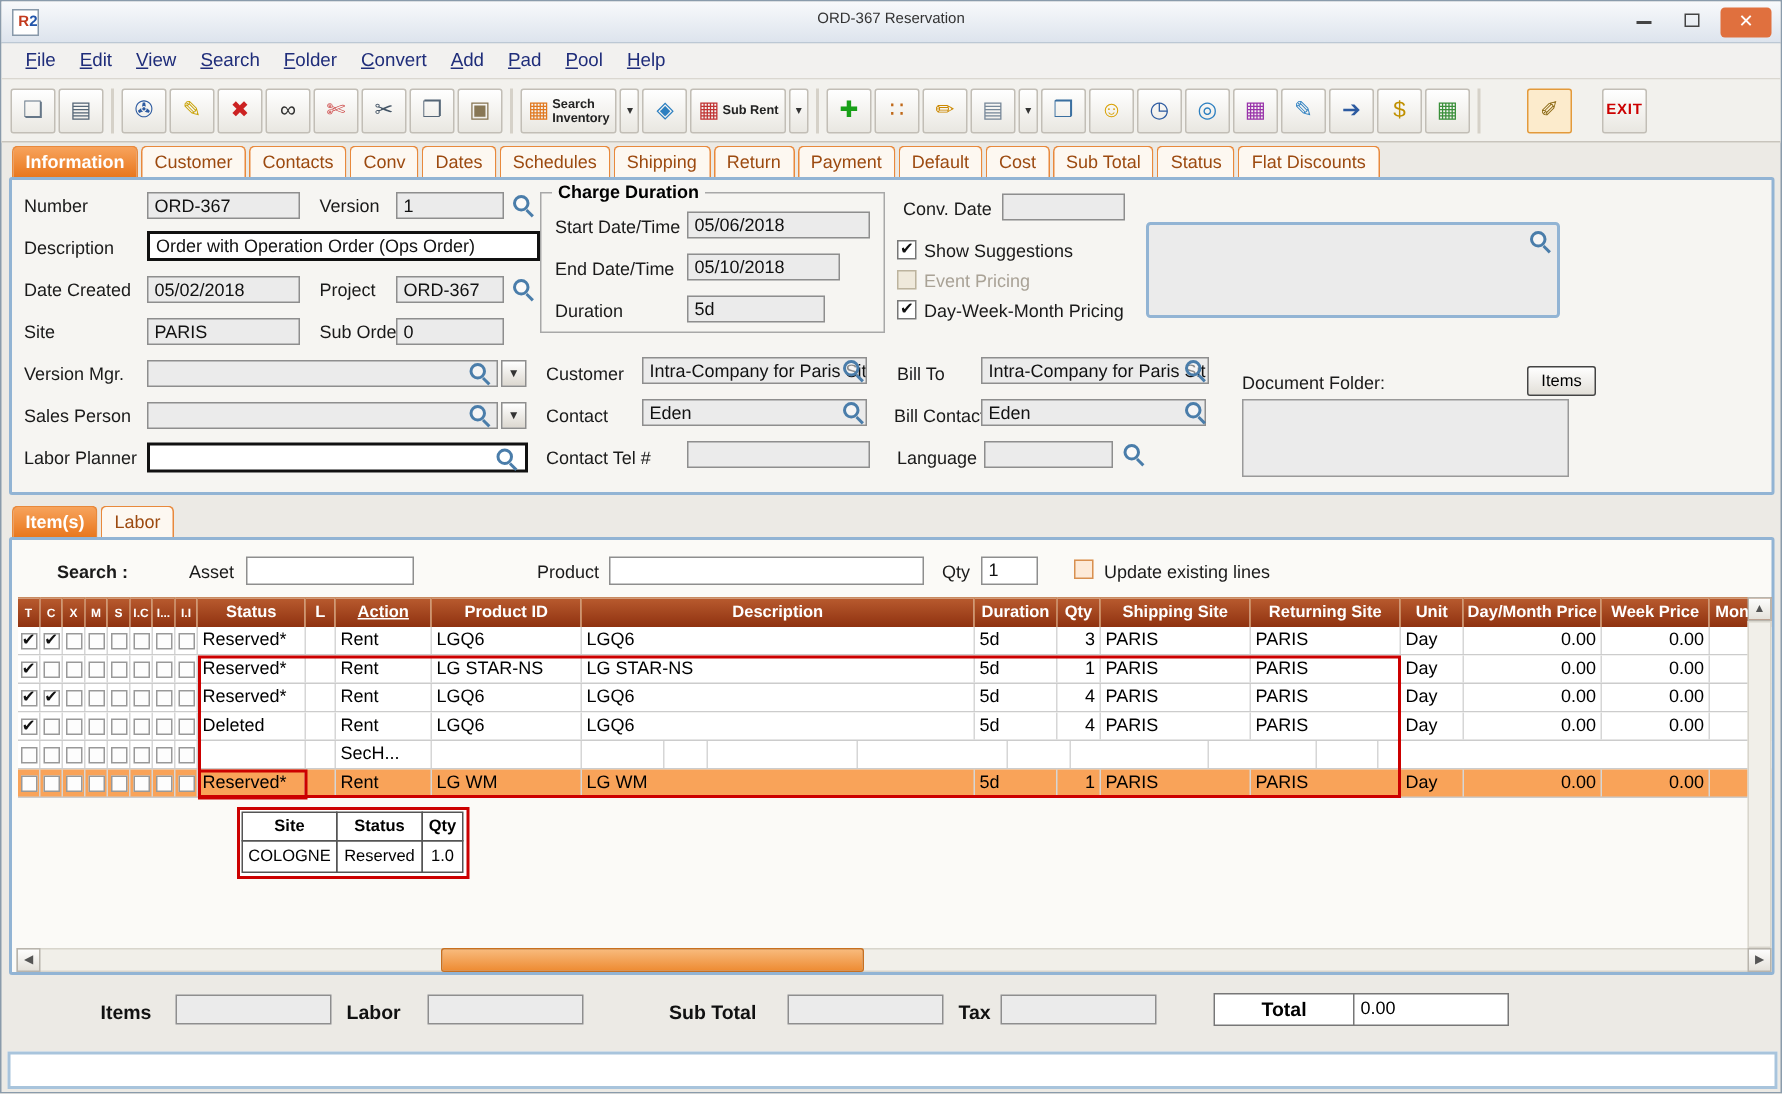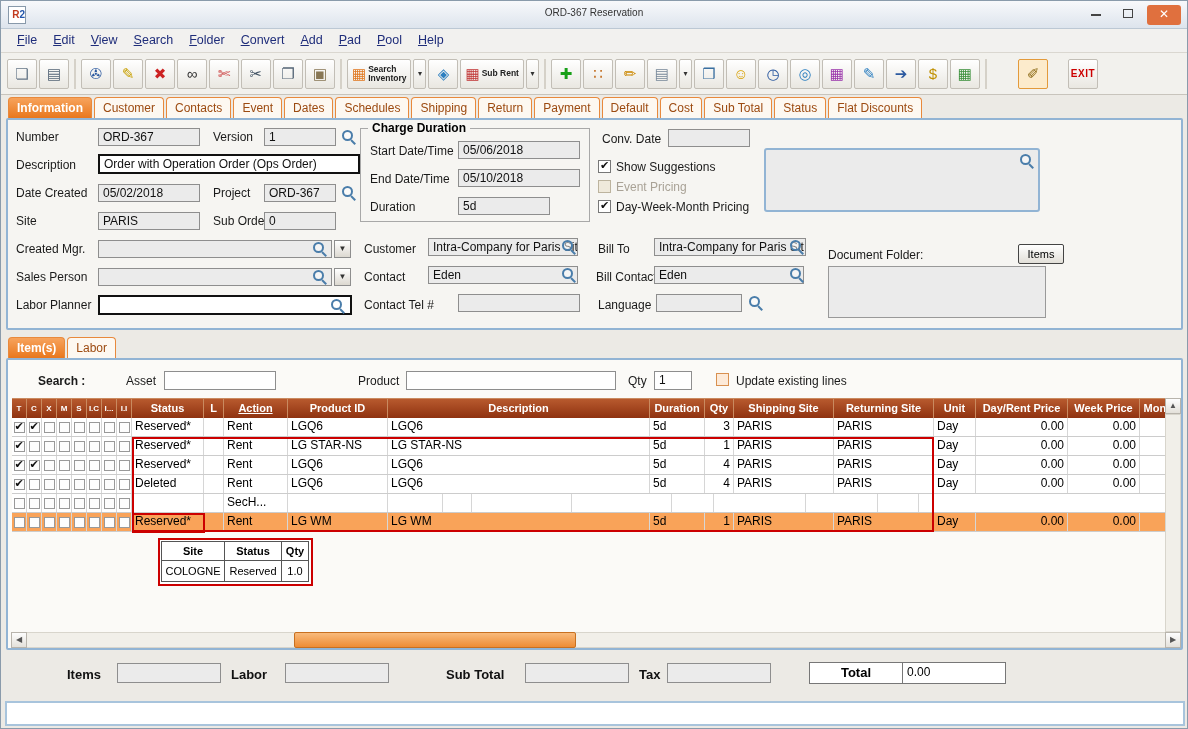--- a/index.html
+++ b/index.html
@@ -241,21 +241,21 @@
       <div style="width: 18px;"></div>
       <div class="tbtn">
         <span class="texit" style="color: rgb(204, 0, 0);">EXIT</span>
       </div>
     </div>
 
   <div id="main-tabs" class="tabstrip">
       <div class="tab active">Information</div>
       <div class="tab">Customer</div>
       <div class="tab">Contacts</div>
-      <div class="tab">Event</div>
+      <div class="tab">Conv</div>
       <div class="tab">Dates</div>
       <div class="tab">Schedules</div>
       <div class="tab">Shipping</div>
       <div class="tab">Return</div>
       <div class="tab">Payment</div>
       <div class="tab">Default</div>
       <div class="tab">Cost</div>
       <div class="tab">Sub Total</div>
       <div class="tab">Status</div>
       <div class="tab">Flat Discounts</div>
@@ -275,40 +275,40 @@
     <div class="fld" style="left:90px;top:64px;width:102px">05/02/2018</div>
     <div class="lbl" style="left:205px;top:66px">Project</div>
     <div class="fld" style="left:256px;top:64px;width:72px">ORD-367</div>
     <span class="mag" style="left:333px;top:65px"></span>
 
     <div class="lbl" style="left:8px;top:94px">Site</div>
     <div class="fld" style="left:90px;top:92px;width:102px">PARIS</div>
     <div class="lbl" style="left:205px;top:94px">Sub Orders</div>
     <div class="fld" style="left:256px;top:92px;width:72px">0</div>
 
-    <div class="lbl" style="left:8px;top:122px">Created Mgr.</div>
+    <div class="lbl" style="left:8px;top:122px">Version Mgr.</div>
     <div class="fld" style="left:90px;top:120px;width:234px"></div>
     <span class="mag" style="left:304px;top:121px"></span>
     <div class="dd" style="left:326px;top:120px">▼</div>
 
     <div class="lbl" style="left:8px;top:150px">Sales Person</div>
     <div class="fld" style="left:90px;top:148px;width:234px"></div>
     <span class="mag" style="left:304px;top:149px"></span>
     <div class="dd" style="left:326px;top:148px">▼</div>
 
     <div class="lbl" style="left:8px;top:178px">Labor Planner</div>
     <div class="fld blk" style="left:90px;top:175px;width:254px"></div>
     <span class="mag" style="left:322px;top:178px"></span>
 
     <div id="charge-box"></div>
     <div id="charge-title">Charge Duration</div>
     <div class="lbl" style="left:362px;top:24px">Start Date/Time</div>
     <div class="fld" style="left:450px;top:21px;width:122px">05/06/2018</div>
     <div class="lbl" style="left:362px;top:52px">End Date/Time</div>
-    <div class="fld" style="left:450px;top:49px;width:122px">05/10/2018</div>
+    <div class="fld" style="left:450px;top:49px;width:102px">05/10/2018</div>
     <div class="lbl" style="left:362px;top:80px">Duration</div>
     <div class="fld" style="left:450px;top:77px;width:92px">5d</div>
 
     <div class="lbl" style="left:594px;top:12px">Conv. Date</div>
     <div class="fld" style="left:660px;top:9px;width:82px"></div>
 
     <div id="info-checks">
         <span class="cb on" style="left: 590px; top: 40px;"></span>
         <div class="lbl" style="left: 608px; top: 40px;">Show Suggestions</div>
         <span class="cb dis" style="left: 590px; top: 60px;"></span>
@@ -373,21 +373,21 @@
         <div class="hc" style="width: 72px;">Status</div>
         <div class="hc" style="width: 20px;">L</div>
         <div class="hc" style="width: 64px; text-decoration: underline;">Action</div>
         <div class="hc" style="width: 100px;">Product ID</div>
         <div class="hc" style="width: 262px;">Description</div>
         <div class="hc" style="width: 55px;">Duration</div>
         <div class="hc" style="width: 29px;">Qty</div>
         <div class="hc" style="width: 100px;">Shipping Site</div>
         <div class="hc" style="width: 100px;">Returning Site</div>
         <div class="hc" style="width: 42px;">Unit</div>
-        <div class="hc" style="width: 92px;">Day/Rent Price</div>
+        <div class="hc" style="width: 92px;">Day/Month Price</div>
         <div class="hc" style="width: 72px;">Week Price</div>
         <div class="hc" style="width: 41px;">Month</div>
       </div>
     <div id="grid-body">
         <div class="grow">
           <div class="gc ckc" style="width: 15px;">
             <span class="gcb on"></span>
           </div>
           <div class="gc ckc" style="width: 15px;">
             <span class="gcb on"></span>

